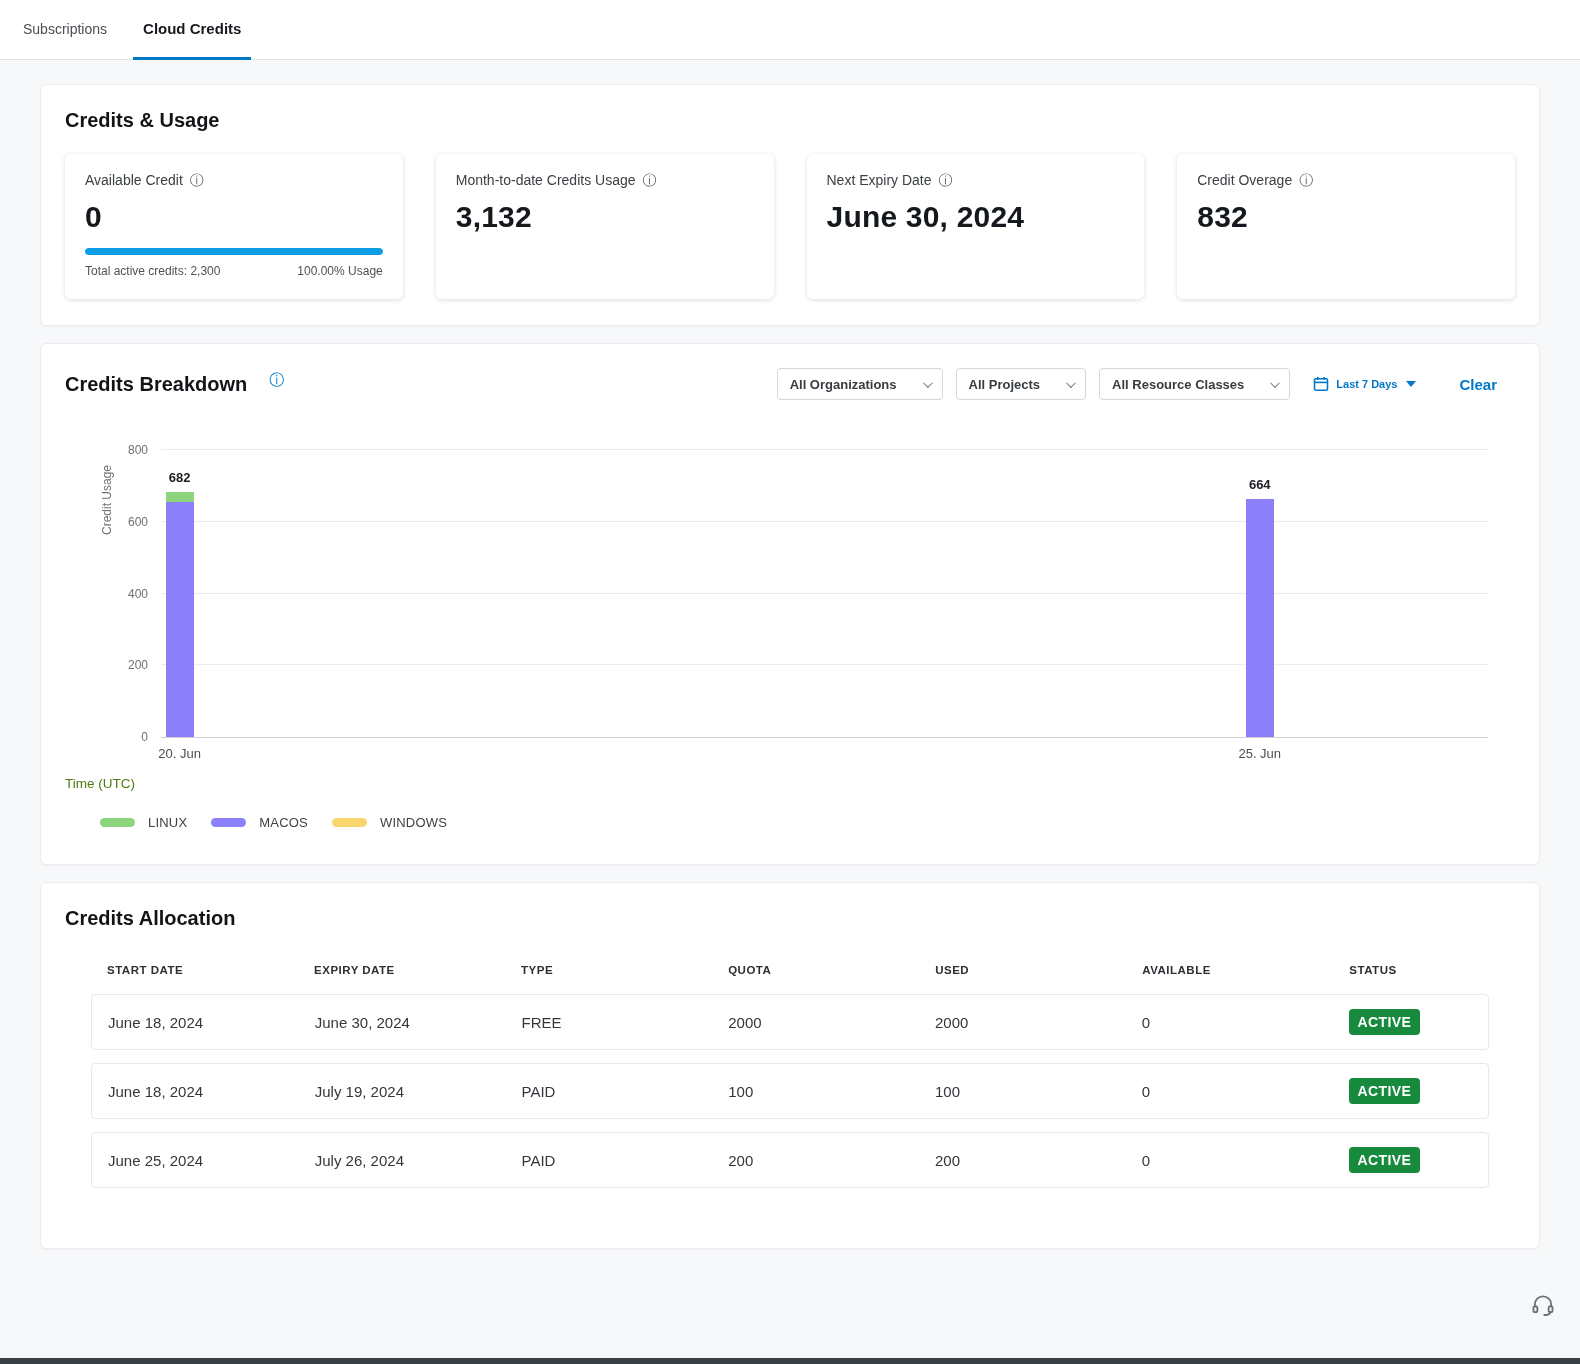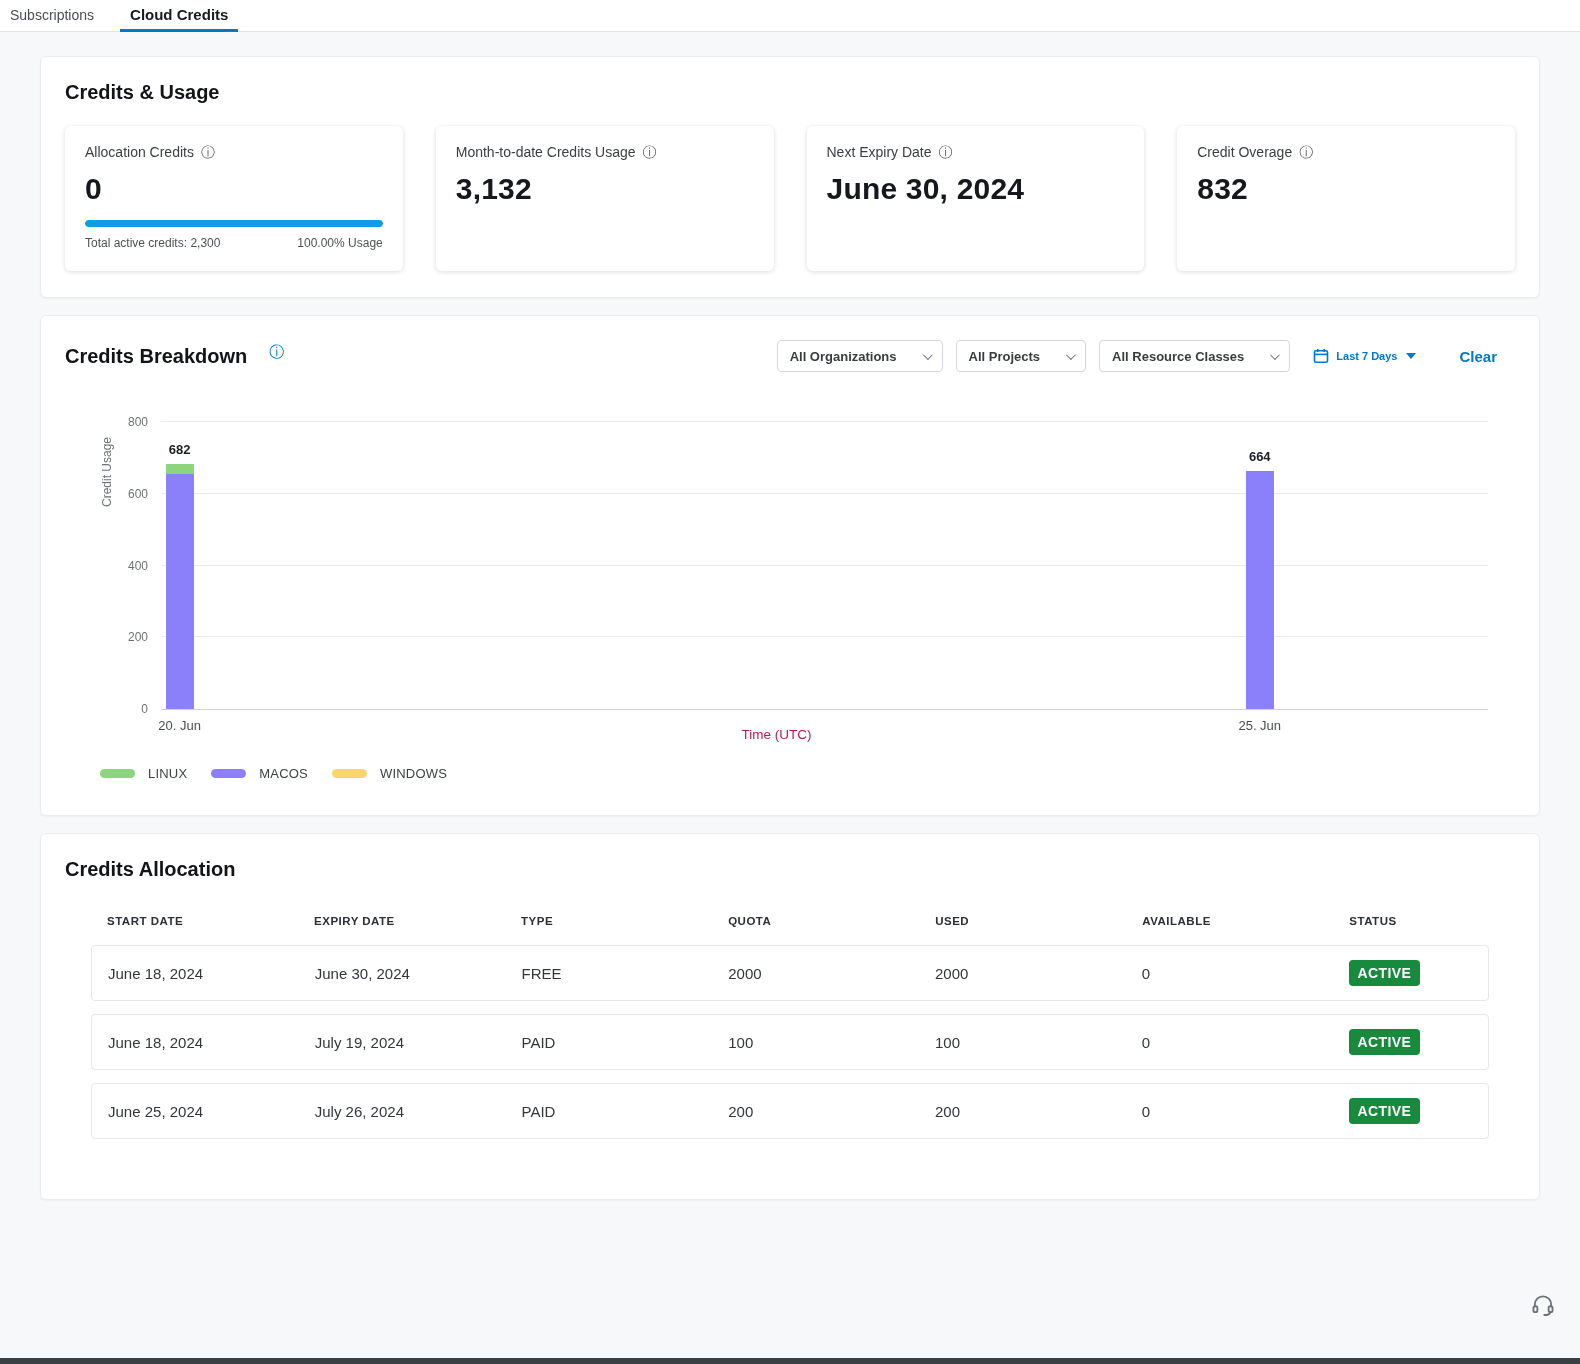--- a/index.html
+++ b/index.html
@@ -11,21 +11,22 @@
     position: relative;
     overflow: hidden;
   }
 
   
   .tabbar {
     background: #ffffff;
     border-bottom: 1px solid #e0e2e4;
     display: flex;
     align-items: stretch;
-    height: 32px;
+    padding-left: 13px;
+    height: 60px;
   }
   .tab {
     padding: 0 10px;
     display: flex;
     align-items: center;
     font-size: 14px;
     color: #4a4d52;
     cursor: pointer;
     margin-right: 16px;
     border-bottom: 3px solid transparent;
@@ -217,25 +218,25 @@
   }
   .xtick {
     position: absolute;
     top: calc(100% + 9px);
     transform: translateX(-50%);
     font-size: 13px;
     color: #4a4e53;
     white-space: nowrap;
   }
   .chart-xlabel {
-    text-align: center;
+    text-align: left;
     padding-right: 27px;
-    margin-top: 17px;
+    margin-top: 38px;
     font-size: 13.5px;
-    color: #be185d;
+    color: #4d7c0f;
   }
   .legend {
     display: flex;
     align-items: center;
     gap: 24px;
     margin: 24px 0 10px 35px;
   }
   .legend-item { display: flex; align-items: center; gap: 13px; cursor: pointer; }
   .legend-swatch { width: 35px; height: 9px; border-radius: 5px; display: inline-block; }
   .legend-label { font-size: 13px; color: #3e4247; letter-spacing: 0.2px; }
@@ -304,21 +305,21 @@
 </div>
 
 <div class="page">
 
   <section class="card">
     <h2 class="section-title">Credits &amp; Usage</h2>
     <div class="stat-row">
 
       <div class="stat-card">
         <div class="stat-label">
-          <span>Allocation Credits</span>
+          <span>Available Credit</span>
           <span class="info">ⓘ</span>
         </div>
         <div class="stat-value">0</div>
         <div class="progress-track">
           <div class="progress-fill" id="credits-progress-fill" style="width: 100%;"></div>
         </div>
         <div class="stat-footer">
           <span>Total active credits: 2,300</span>
           <span>100.00% Usage</span>
         </div>

